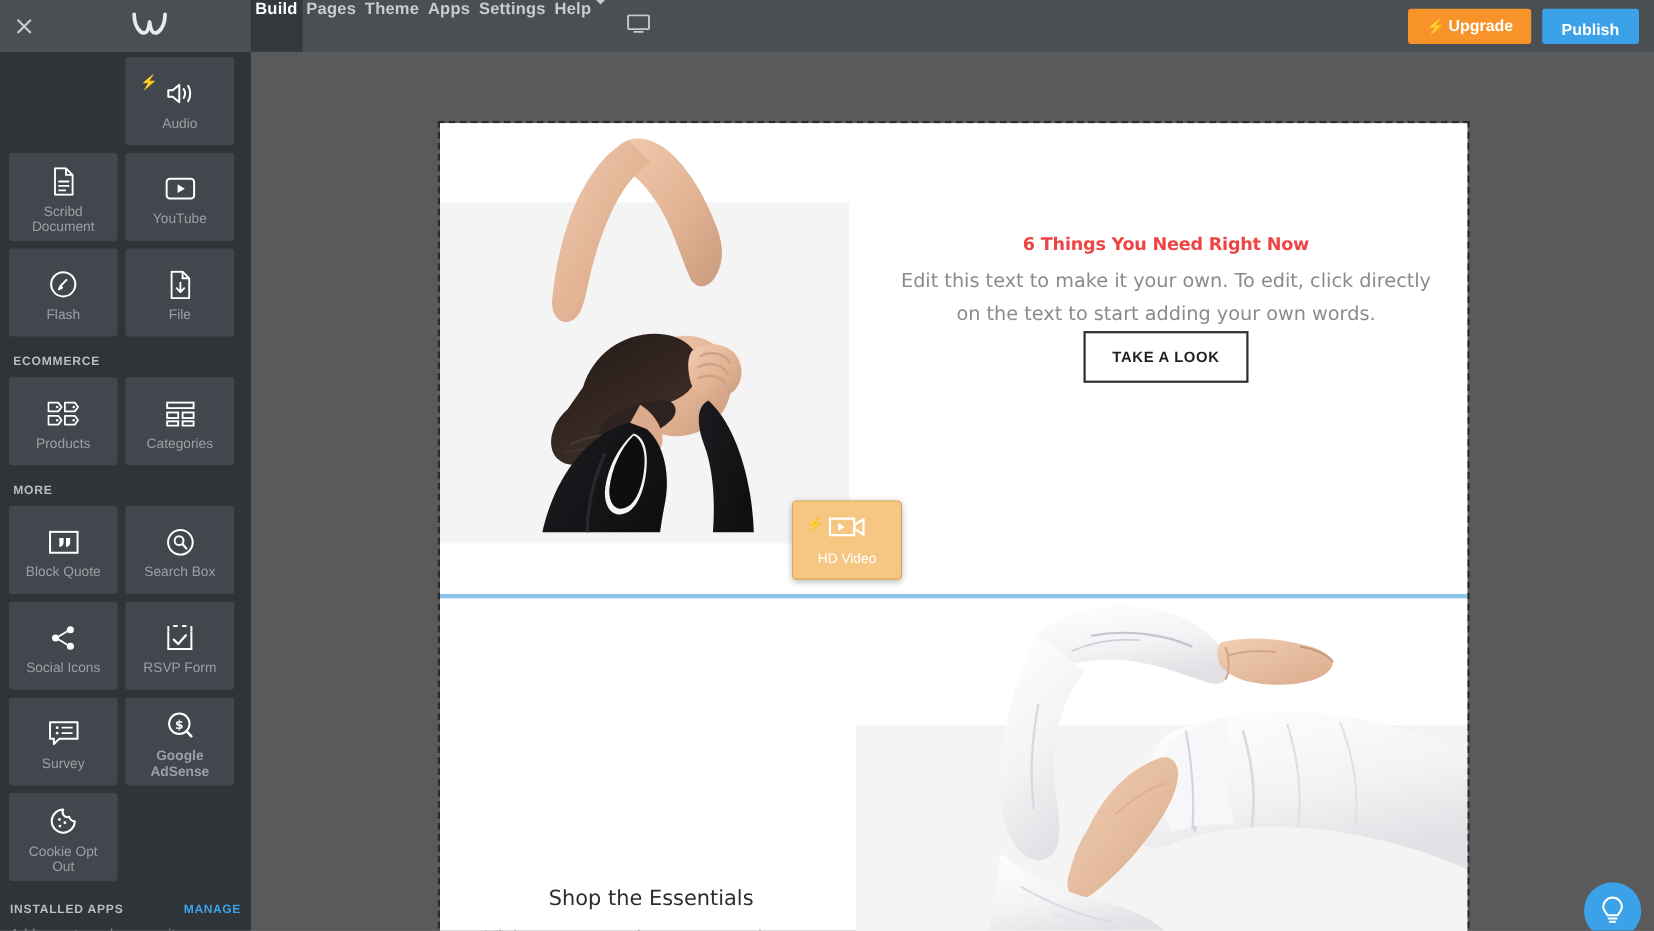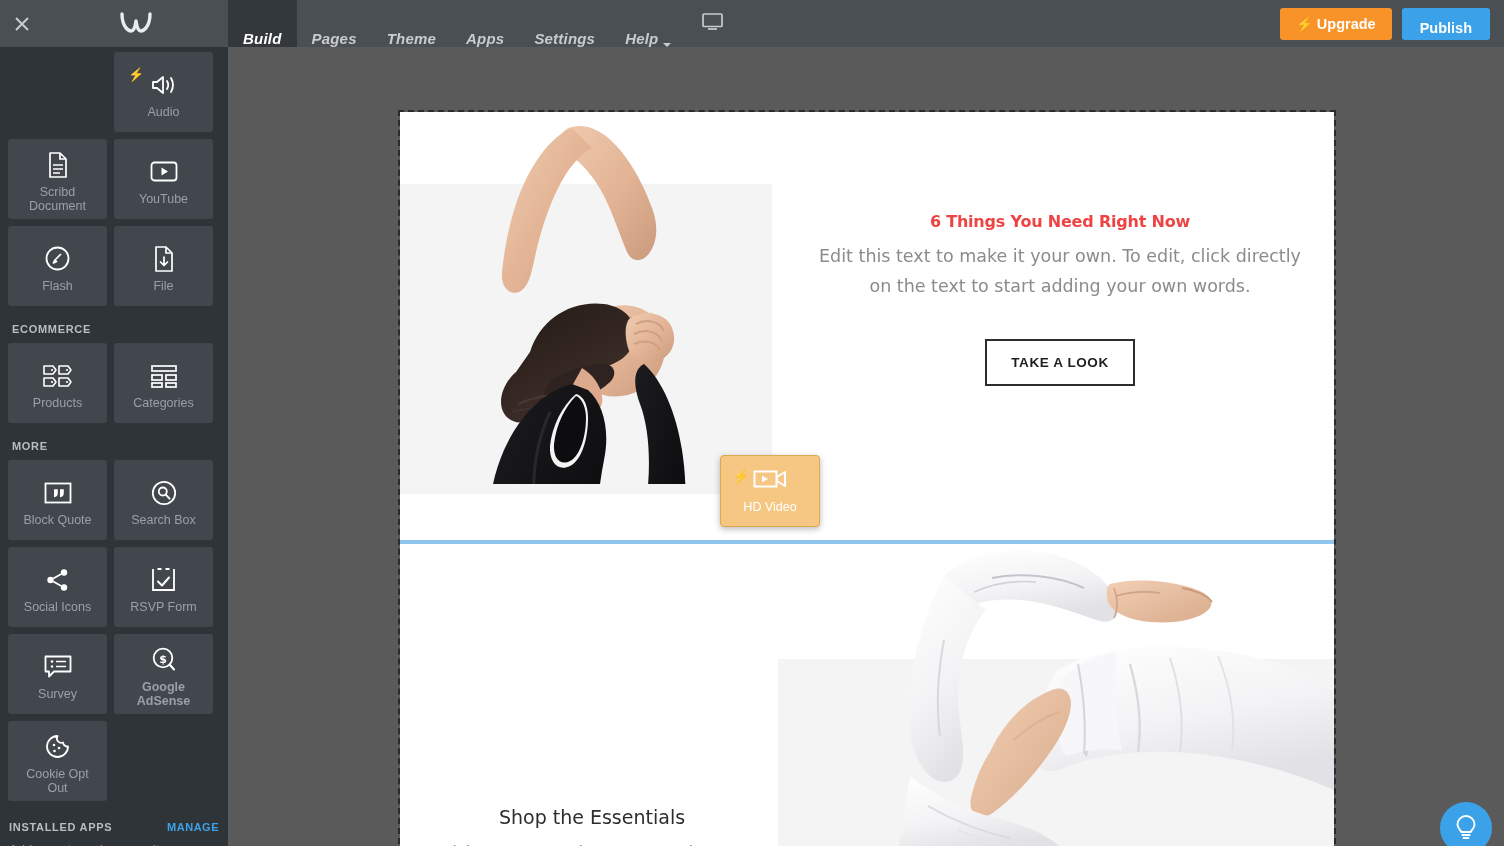--- a/index.html
+++ b/index.html
@@ -21,25 +21,24 @@
   #close-btn {
     width: 44px; display: flex; align-items: center; justify-content: center;
     cursor: pointer;
   }
   #close-btn svg { display: block; }
   #logo-wrap {
     width: 184px; display: flex; align-items: center; justify-content: center;
   }
   #nav-tabs { display: flex; align-items: stretch; height: 47px; }
   .nav-tab {
-    display: flex; align-items: flex-end; justify-content: center;
+    display: flex; align-items: flex-start; justify-content: center;
     color: #c8ccce; font-size: 15px; font-weight: bold;
-    cursor: pointer; padding: 0 15px; height: 47px;
+    cursor: pointer; padding: 0 4px; height: 47px;
     letter-spacing: 0.2px;
-    font-style: italic;
   }
   .nav-tab.active { background: #33383d; color: #ffffff; }
   .nav-tab .caret {
     display: inline-block; margin-left: 5px;
     border-left: 4px solid transparent; border-right: 4px solid transparent;
     border-top: 4px solid #c8ccce;
   }
   #device-tab {
     display: flex; align-items: center; justify-content: center;
     padding: 0 16px; cursor: pointer; height: 47px;
@@ -150,21 +149,21 @@
     font-size: 16px; font-weight: bold; color: #ef4444;
     letter-spacing: -0.2px;
   }
   #hero-body {
     font-family: "DejaVu Sans", sans-serif;
     font-size: 17.5px; color: #8b8b8b;
     line-height: 30px; margin-top: 10px;
     padding: 0 10px;
   }
   #take-a-look {
-    display: inline-block; margin-top: 38px;
+    display: inline-block; 
     border: 2px solid #2d2d2d; background: transparent;
     color: #1f1f1f; font-size: 13.5px; font-weight: bold;
     letter-spacing: 0.6px; padding: 14px 24px;
     cursor: pointer; font-family: "Liberation Sans", sans-serif;
   }
   
   #drop-line {
     position: absolute; left: 0; top: 428px;
     width: 934px; height: 4px;
     background: #8ec5ef;

